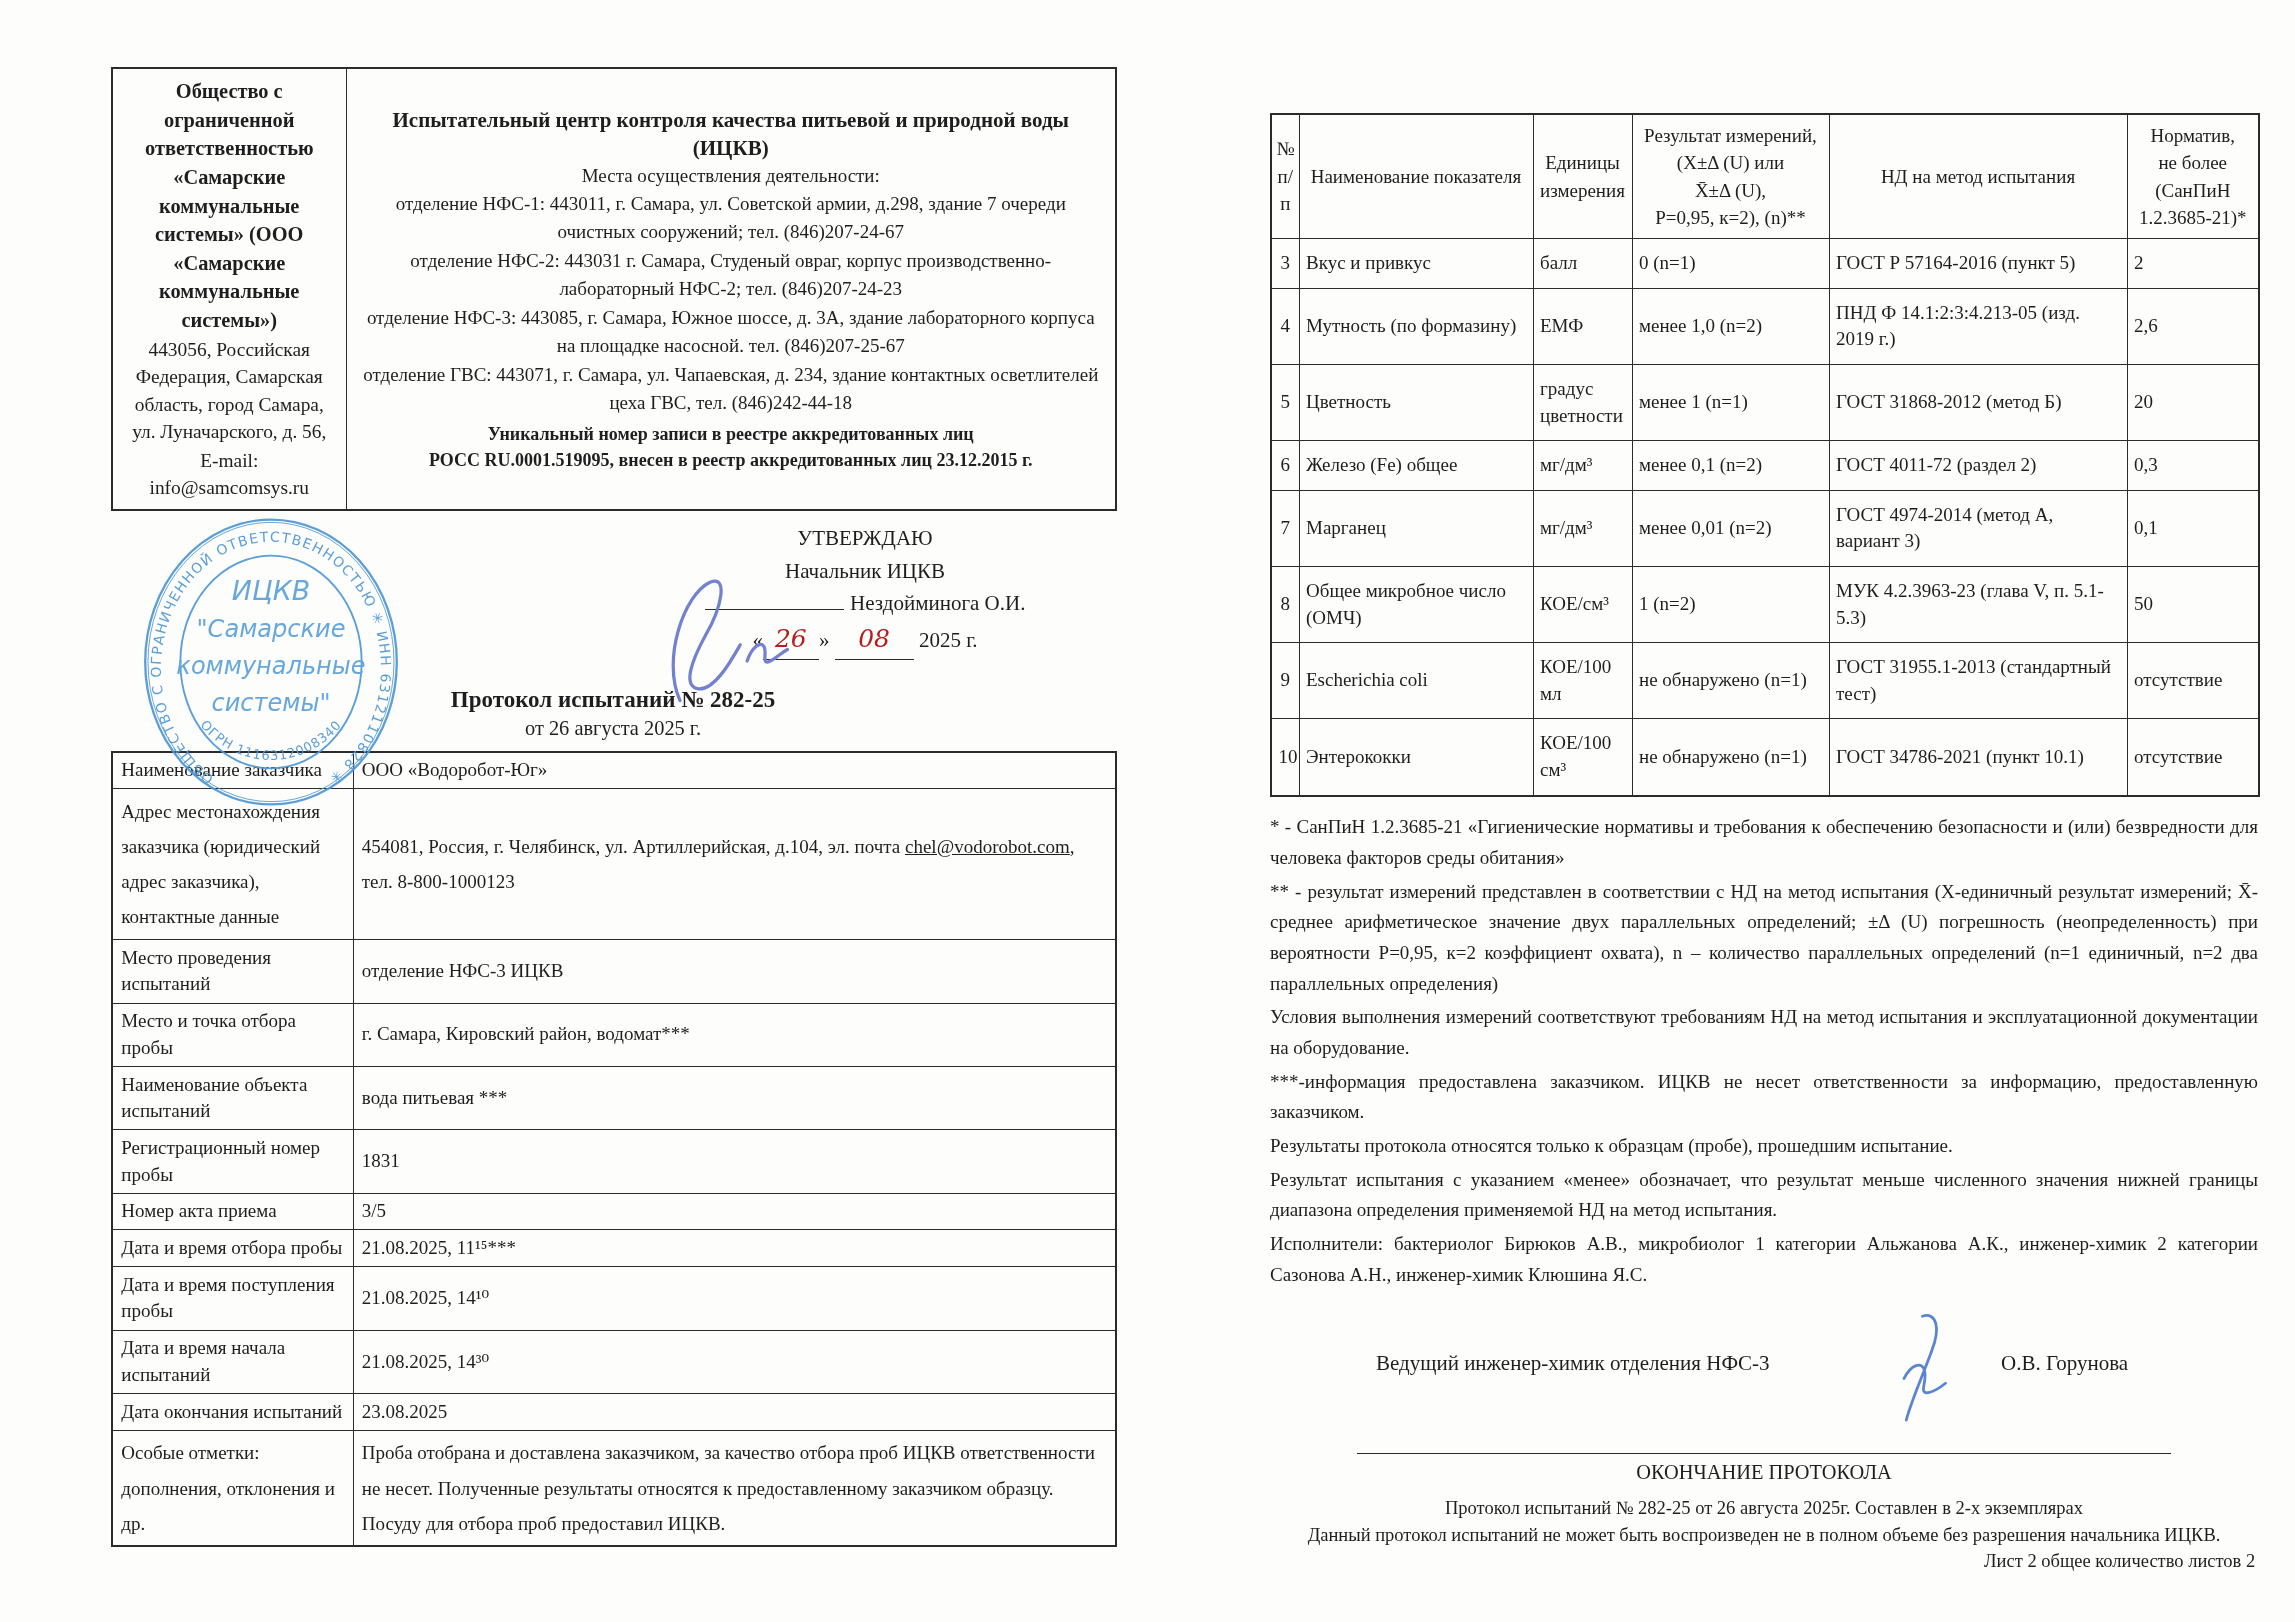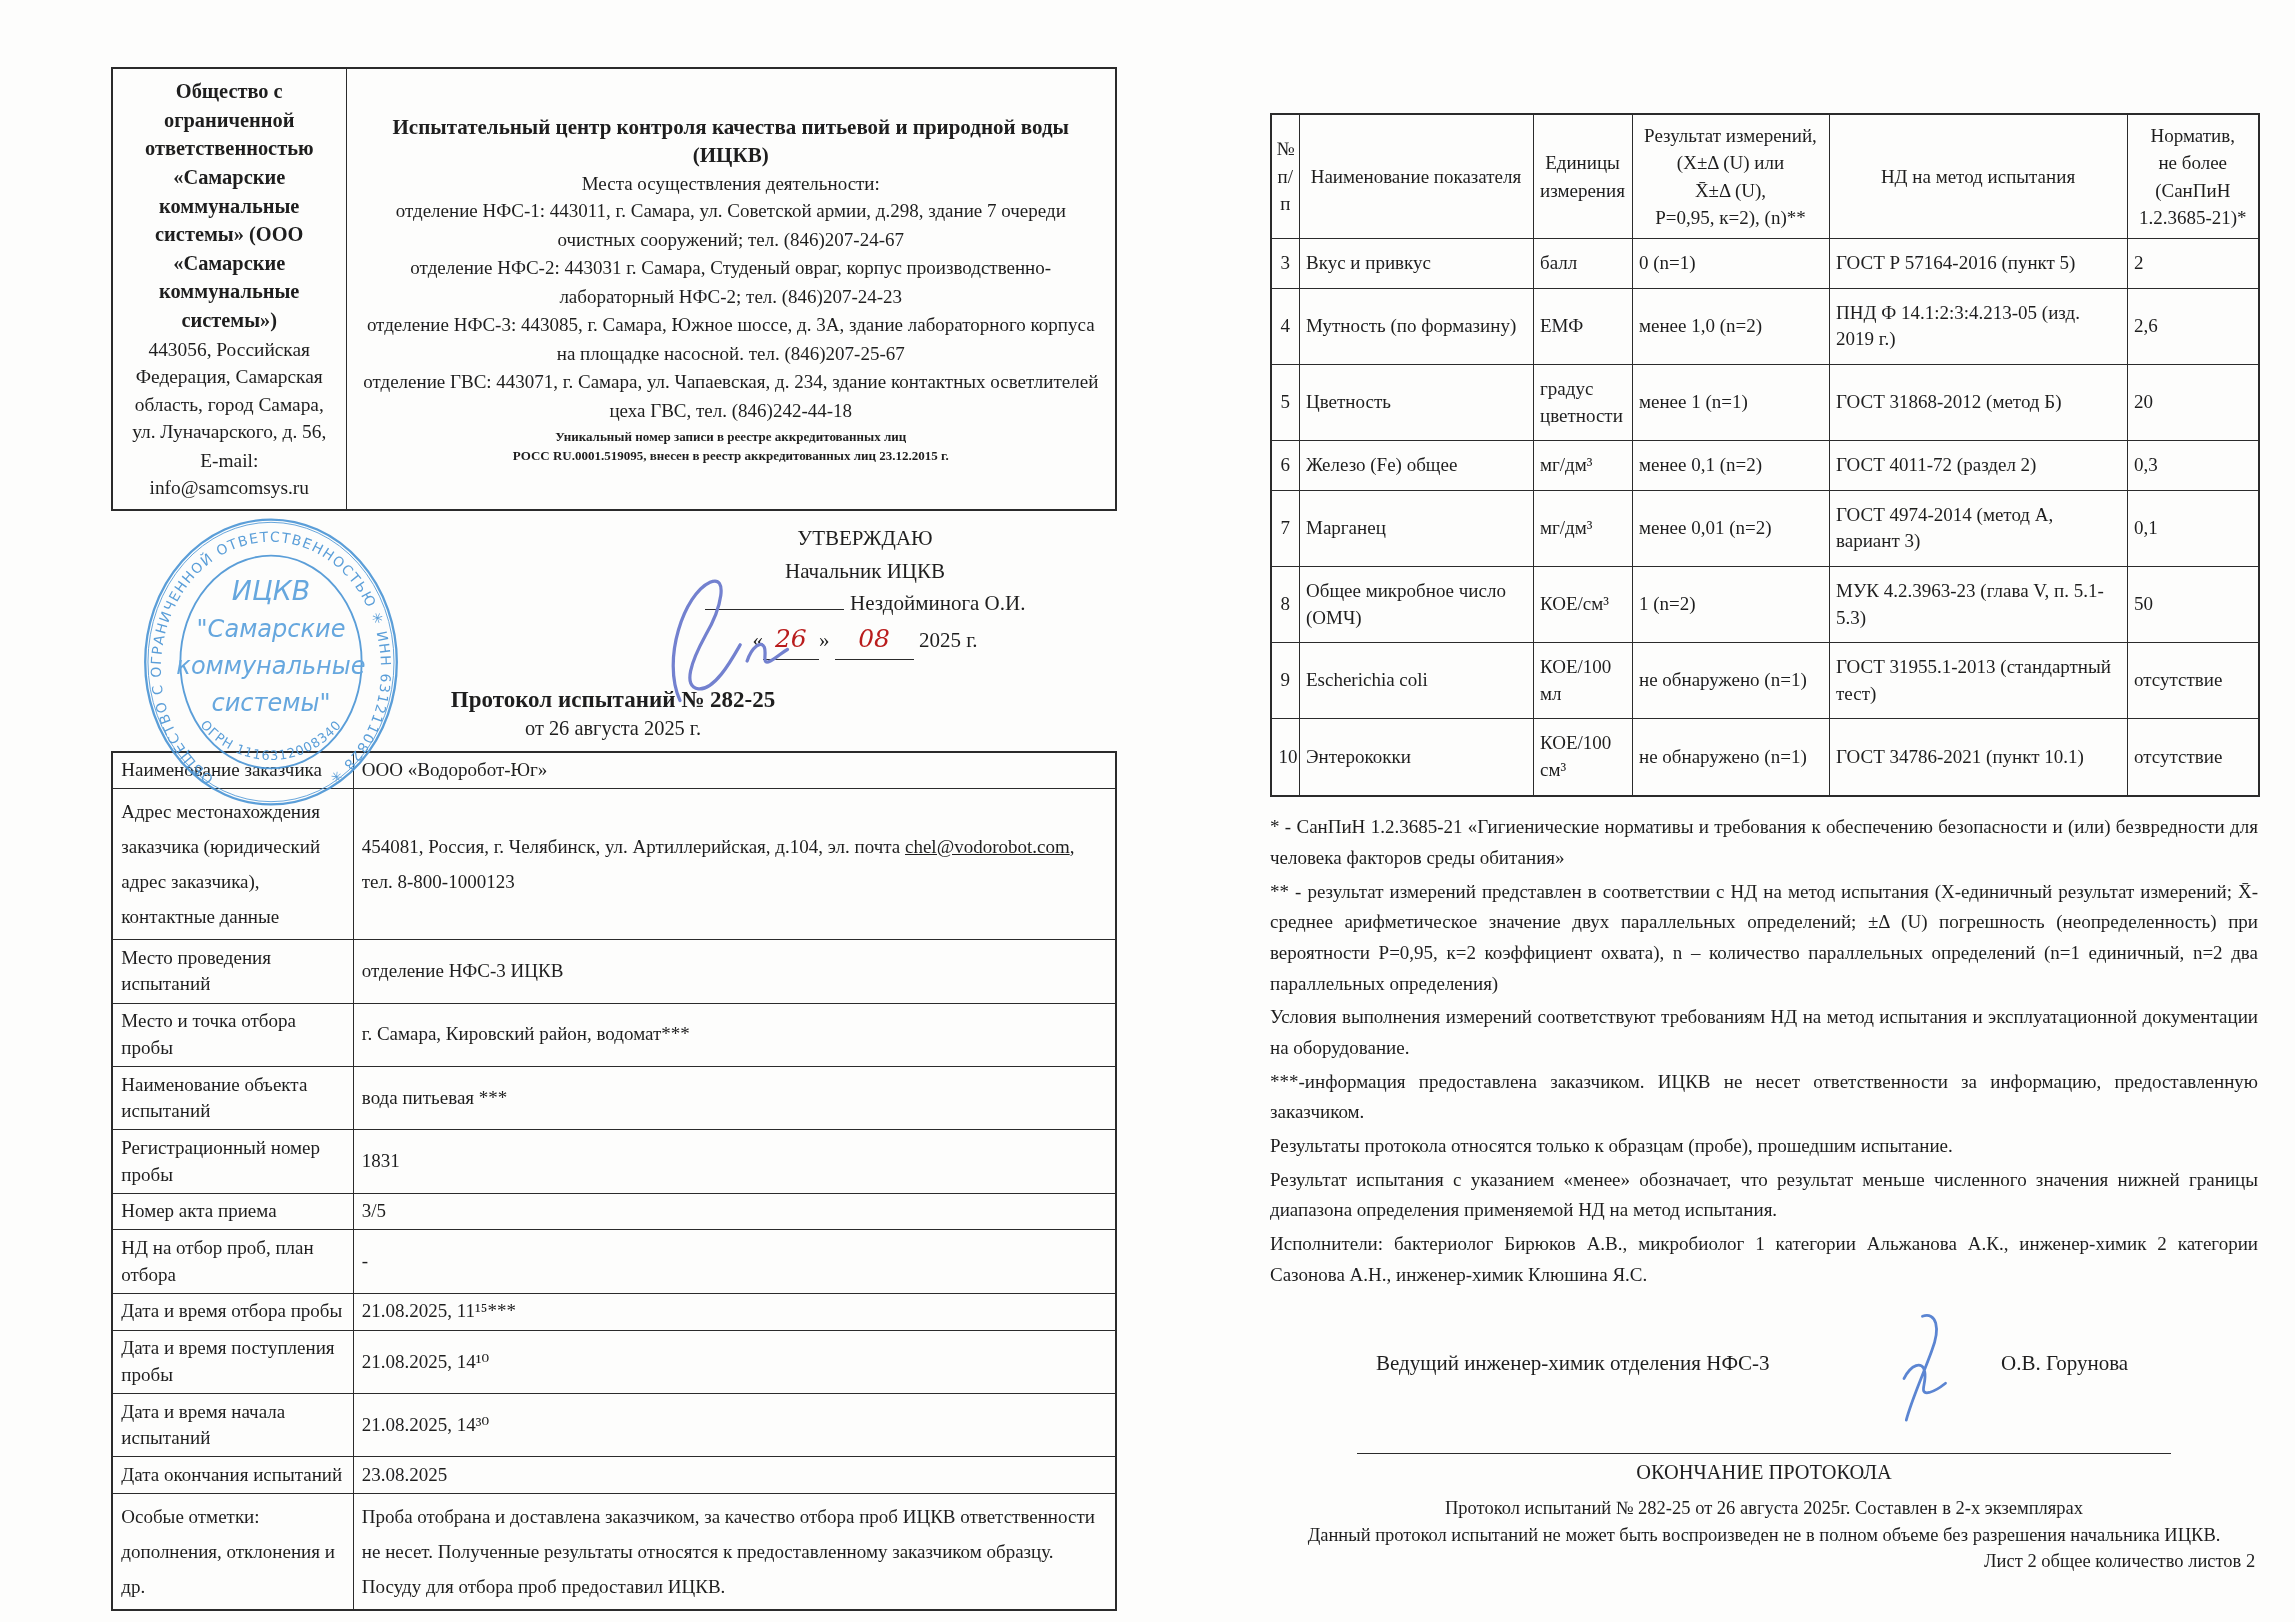--- a/index.html
+++ b/index.html
@@ -12,21 +12,21 @@
   table.tbl{border-collapse:collapse;border:2.3px solid #2b2b2b;table-layout:fixed;}
   table.tbl td,table.tbl th{border:1.4px solid #2b2b2b;vertical-align:middle;font-weight:normal;}
   
   #page1{position:absolute;left:111px;top:67px;width:1004px;}
   .hdr-td{padding:8.3px 10.2px;text-align:center;margin-top:47px;}
   .org-name{font-weight:bold;font-size:20.4px;line-height:1.4;}
   .org-addr{font-size:19.4px;line-height:1.4;margin-top:1.9px;}
   .ctr-title{font-weight:bold;font-size:21px;line-height:1.35;}
   .ctr-sub{font-size:19px;line-height:1.45;}
   .ctr-branch{font-size:19px;line-height:1.5;}
-  .ctr-reg{font-weight:bold;font-size:13px;line-height:1.45;margin-top:2.8px;}
+  .ctr-reg{font-weight:bold;font-size:18px;line-height:1.45;margin-top:2.8px;}
   .mid-block{position:relative;height:231px;}
   
   .stamp{position:absolute;left:28px;top:2.3px;width:264px;height:296px;z-index:3;opacity:.92;}
   
   .approve{position:absolute;right:18.5px;top:11px;width:463px;text-align:center;font-size:21px;line-height:1.55;z-index:2;}
   .sig1{position:absolute;left:32px;top:44px;width:153px;height:153px;z-index:4;}
   .sig-line{display:inline-block;width:139px;border-bottom:1.9px solid #2b2b2b;height:21px;margin-right:6.5px;}
   .hand{font-style:italic;color:#b91c1c;font-size:25px;font-family:"DejaVu Serif",serif;}
   .u{display:inline-block;min-width:56px;border-bottom:1.9px solid #2b2b2b;text-align:center;}
   .doc-title{position:absolute;left:0;right:0;bottom:1.9px;text-align:center;z-index:1;}
@@ -160,24 +160,20 @@
         <td>Наименование объекта испытаний</td>
         <td>вода питьевая ***</td>
       </tr>
       <tr>
         <td>Регистрационный номер пробы</td>
         <td>1831</td>
       </tr>
       <tr>
         <td>Номер акта приема</td>
         <td>3/5</td>
-      </tr>
-      <tr>
-        <td>НД на отбор проб, план отбора</td>
-        <td>-</td>
       </tr>
       <tr>
         <td>Дата и время отбора пробы</td>
         <td>21.08.2025, 11¹⁵***</td>
       </tr>
       <tr>
         <td>Дата и время поступления пробы</td>
         <td>21.08.2025, 14¹⁰</td>
       </tr>
       <tr>

